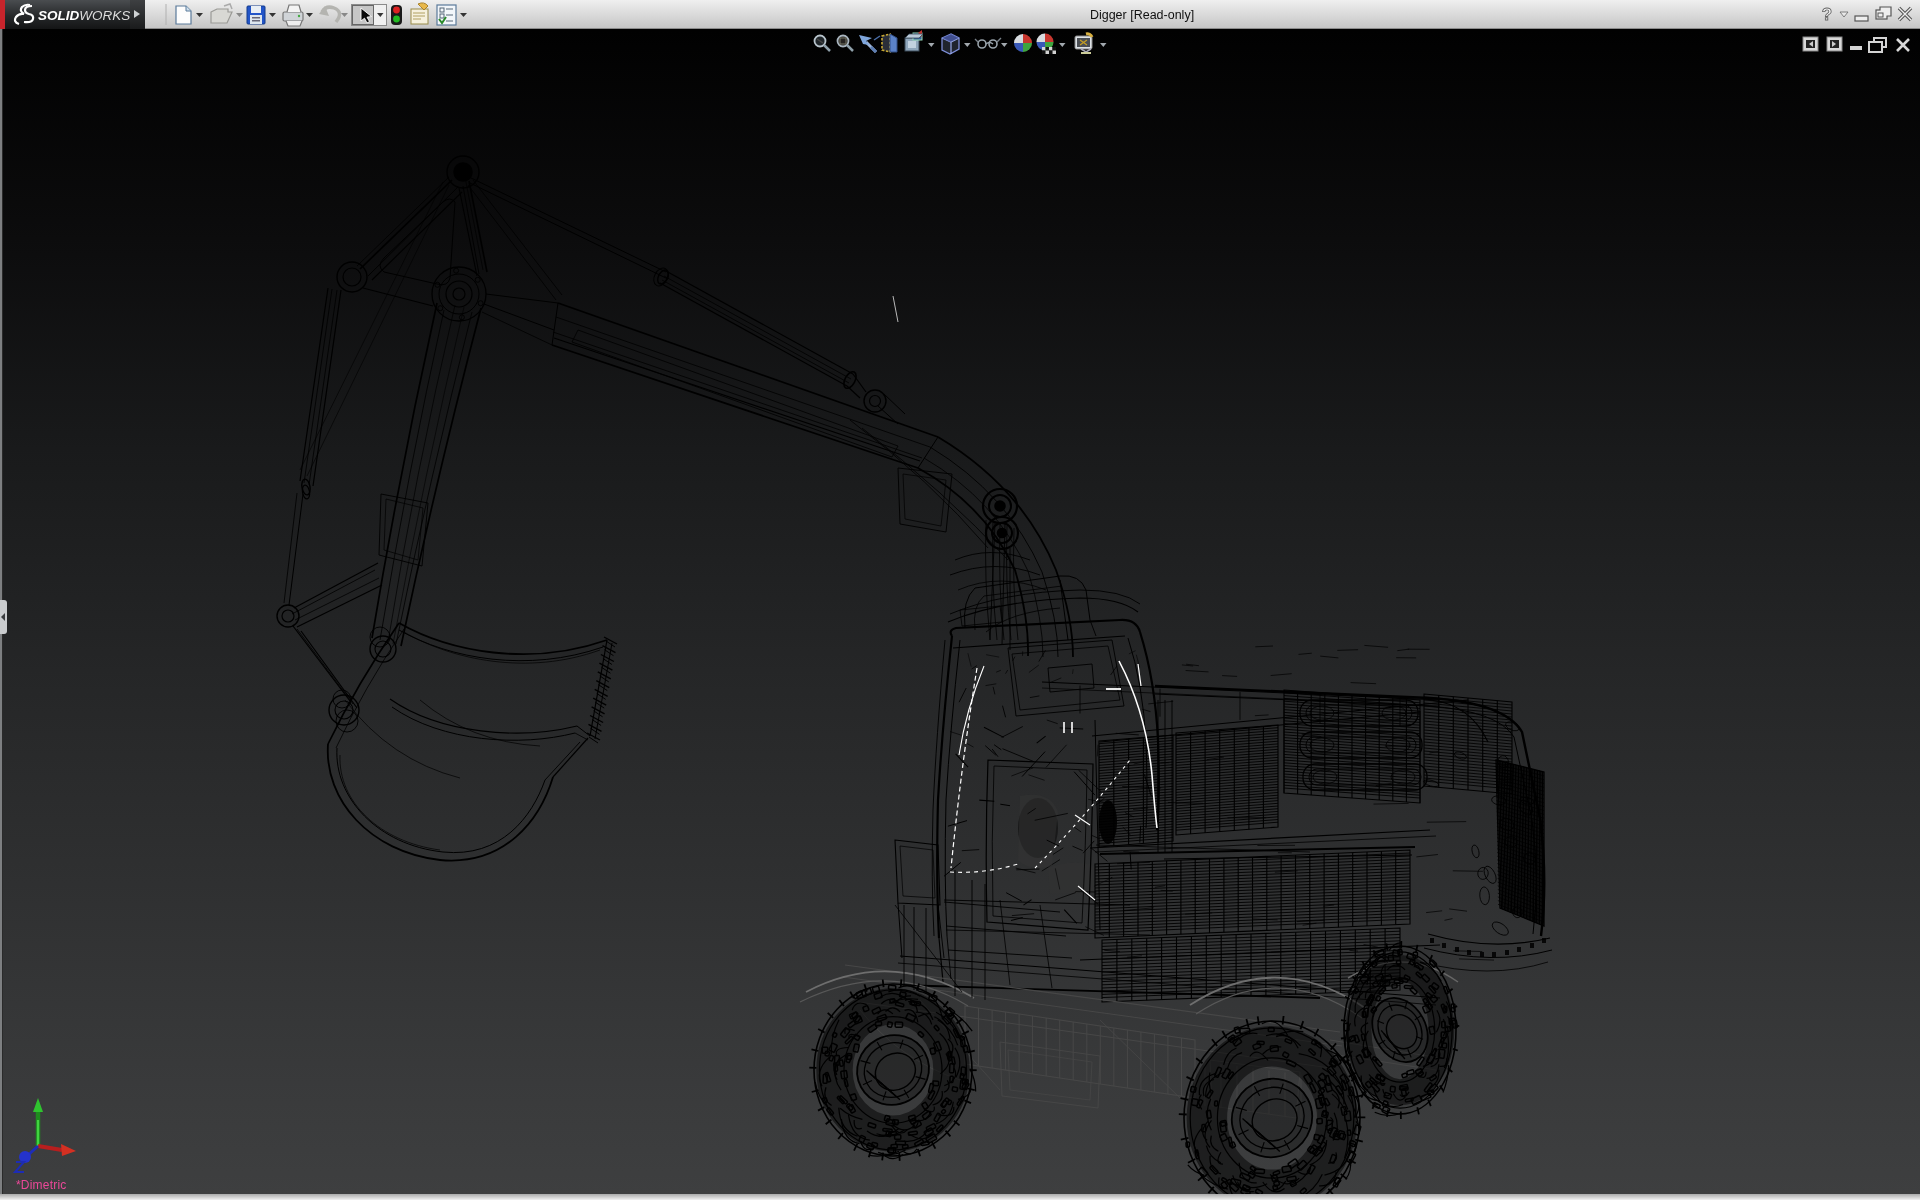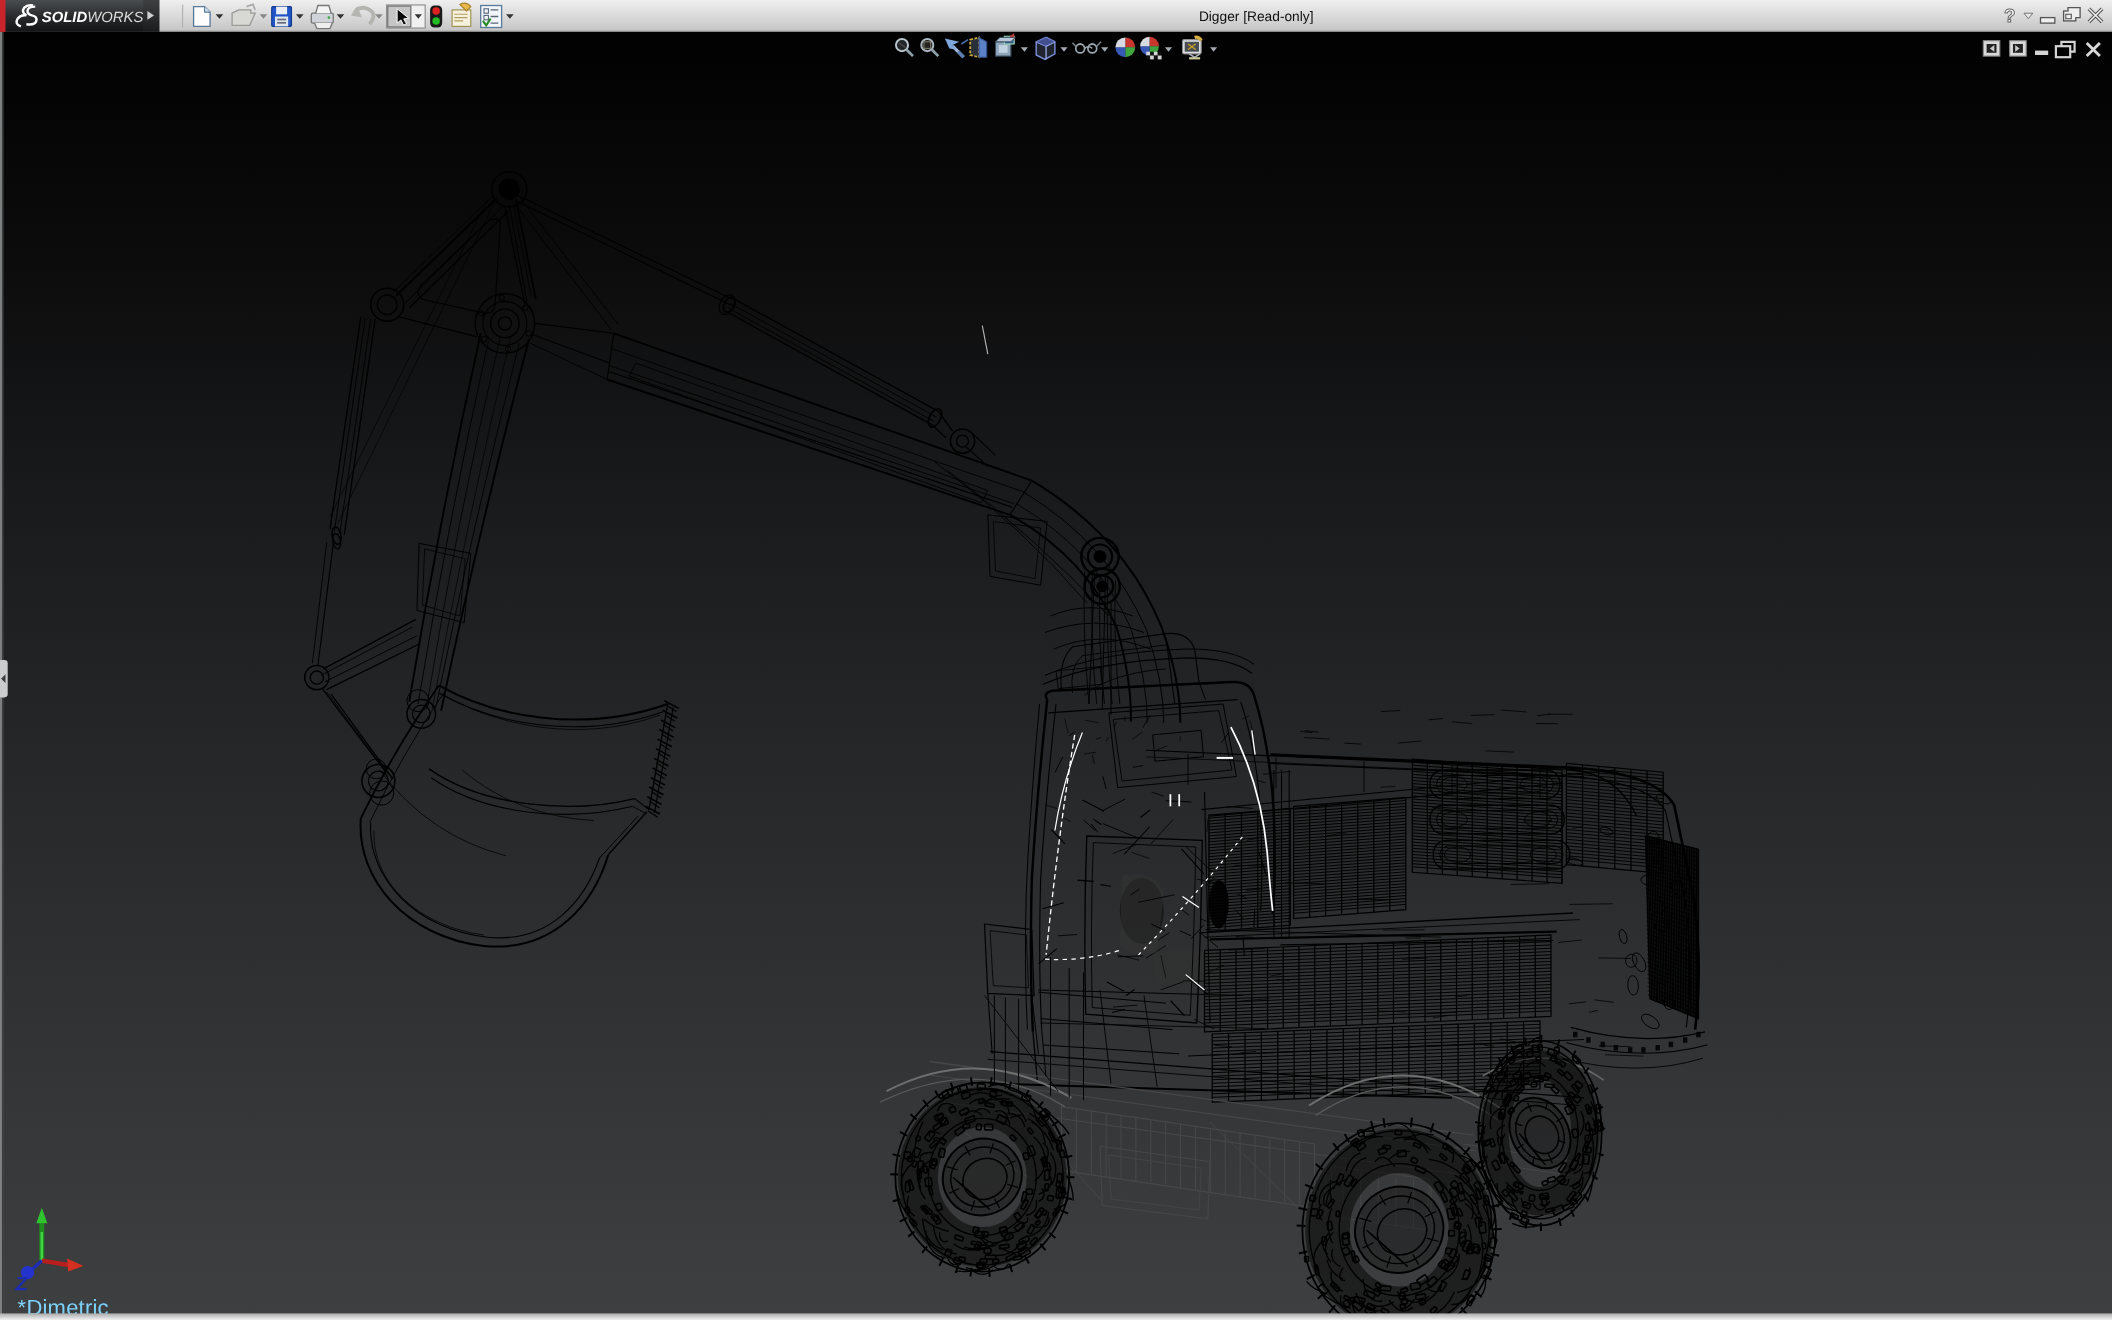--- a/index.html
+++ b/index.html
@@ -6,21 +6,21 @@
 #swblock{position:absolute;left:0;top:0;width:130px;height:29px;z-index:7;background:linear-gradient(180deg,#4a4d50 0%,#26282a 55%,#141516 100%);}
 #redstrip{position:absolute;left:0;top:0;width:5px;height:29px;z-index:8;background:#c8242c;}
 #swlogo{position:absolute;left:11px;top:3px;z-index:9;}
 #swarrow{position:absolute;left:130px;top:0;width:15px;height:29px;z-index:9;background:linear-gradient(180deg,#3e4042,#1a1b1c);}
 #swarrow:after{content:"";position:absolute;left:4px;top:10px;border-left:6px solid #cfd2d4;border-top:4.5px solid transparent;border-bottom:4.5px solid transparent;}
 #viewport{position:absolute;left:0;top:29px;width:1920px;height:1167px;background:linear-gradient(180deg,#010101 0%,#0c0c0d 18%,#191a1b 36%,#252627 55%,#303132 75%,#3a3b3c 92%,#3e3f40 100%);}
 #leftborder{position:absolute;left:0;top:29px;width:2px;height:1167px;background:#7d7f81;border-right:1px solid #2a2a2a;}
 #bottomstrip{position:absolute;left:0;top:1194px;width:1920px;height:6px;background:linear-gradient(180deg,#aaa,#f2f2f2);}
 #splitter{position:absolute;left:0;top:600px;width:7px;height:34px;background:#caccce;border-radius:0 3px 3px 0;}
 #splitter:after{content:"";position:absolute;left:1px;top:13px;border-right:4px solid #3b3d3f;border-top:4px solid transparent;border-bottom:4px solid transparent;}
-#dimetric{position:absolute;left:16px;top:1178px;font-size:20px;color:#7dd3fc;letter-spacing:0.2px;}
+#dimetric{position:absolute;left:16px;top:1178px;font-size:12px;color:#ec4899;letter-spacing:0.2px;}
 svg{position:absolute;left:0;top:0;}
 </style></head>
 <body>
 <div id="viewport"></div>
 <svg id="machine" width="1920" height="1200" viewBox="0 0 1920 1200">
 <line x1="467.0" y1="176.0" x2="666.0" y2="272.0" stroke="#000" stroke-width="1.0" opacity="1.0"></line>
 <line x1="470.0" y1="183.0" x2="668.0" y2="279.0" stroke="#000" stroke-width="1.0" opacity="1.0"></line>
 <line x1="666.0" y1="271.0" x2="853.0" y2="374.0" stroke="#000" stroke-width="1.2" opacity="1.0"></line>
 <line x1="660.0" y1="283.0" x2="847.0" y2="386.0" stroke="#000" stroke-width="1.2" opacity="1.0"></line>
 <line x1="664.0" y1="276.0" x2="851.0" y2="379.0" stroke="#000" stroke-width="0.8" opacity="1.0"></line>

